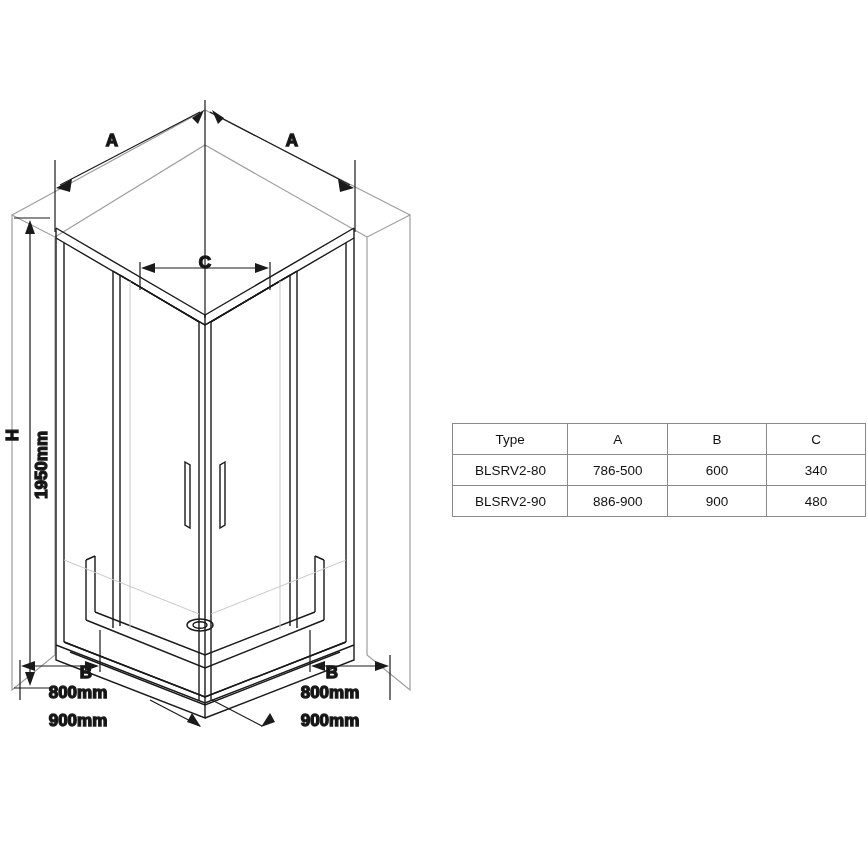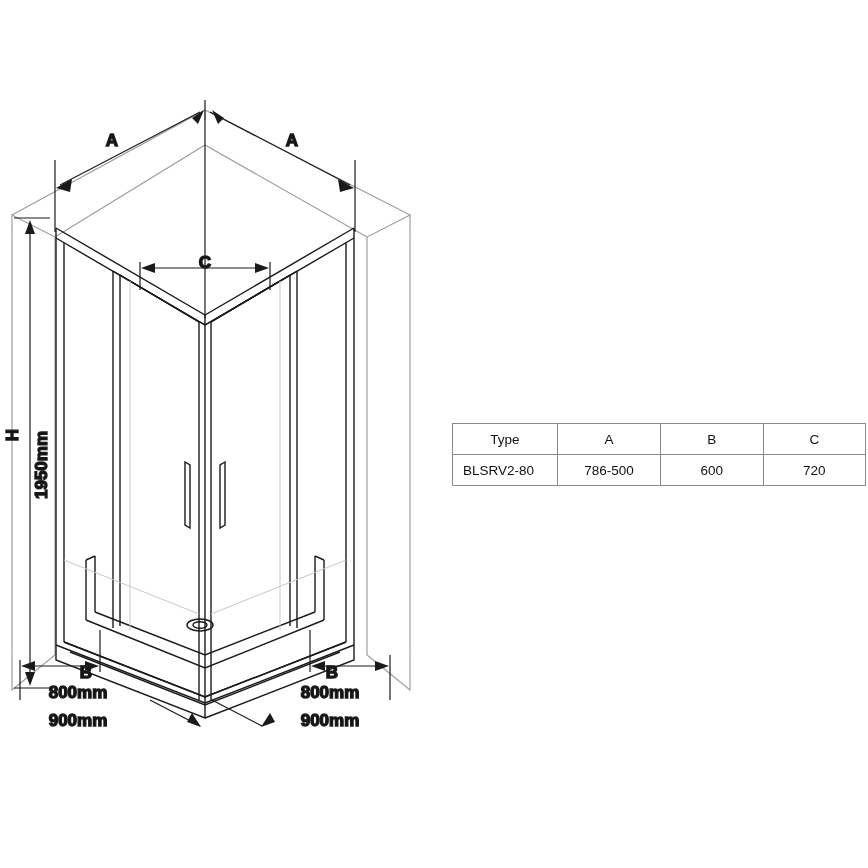--- a/index.html
+++ b/index.html
@@ -54,21 +54,21 @@
     height: 30px;
     text-align: center;
     font-weight: normal;
     padding: 0 4px;
     background: #ffffff;
   }
   #spec-table .col-type { width: 96px; text-align: center; margin-left: 32px; }
   #spec-table .col-a { width: 106px; }
   #spec-table .col-b { width: 106px; }
   #spec-table .col-c { width: 106px; }
-  #spec-table tbody td.col-type { text-align: left; padding-left: 10px; }
+  #spec-table tbody td.col-type { text-align: left; padding-left: 22px; }
 </style>
 </head>
 <body>
 
 <div id="stage">
 
   <svg id="drawing" viewBox="0 0 868 868">
     <g fill="none" stroke="#1a1a1a" stroke-width="1.4" stroke-linejoin="miter" stroke-linecap="butt">
 
       <g stroke="#9e9e9e" stroke-width="1.2">
@@ -235,18 +235,24 @@
         <th class="col-a">A</th>
         <th class="col-b">B</th>
         <th class="col-c">C</th>
       </tr>
     </thead>
     <tbody>
       <tr>
         <td class="col-type">BLSRV2-80</td>
         <td class="col-a">786-500</td>
         <td class="col-b">600</td>
-        <td class="col-c">720</td>
+        <td class="col-c">340</td>
+      </tr>
+      <tr>
+        <td class="col-type">BLSRV2-90</td>
+        <td class="col-a">886-900</td>
+        <td class="col-b">900</td>
+        <td class="col-c">480</td>
       </tr>
     </tbody>
   </table>
 
 </div>
 
 </body></html>

